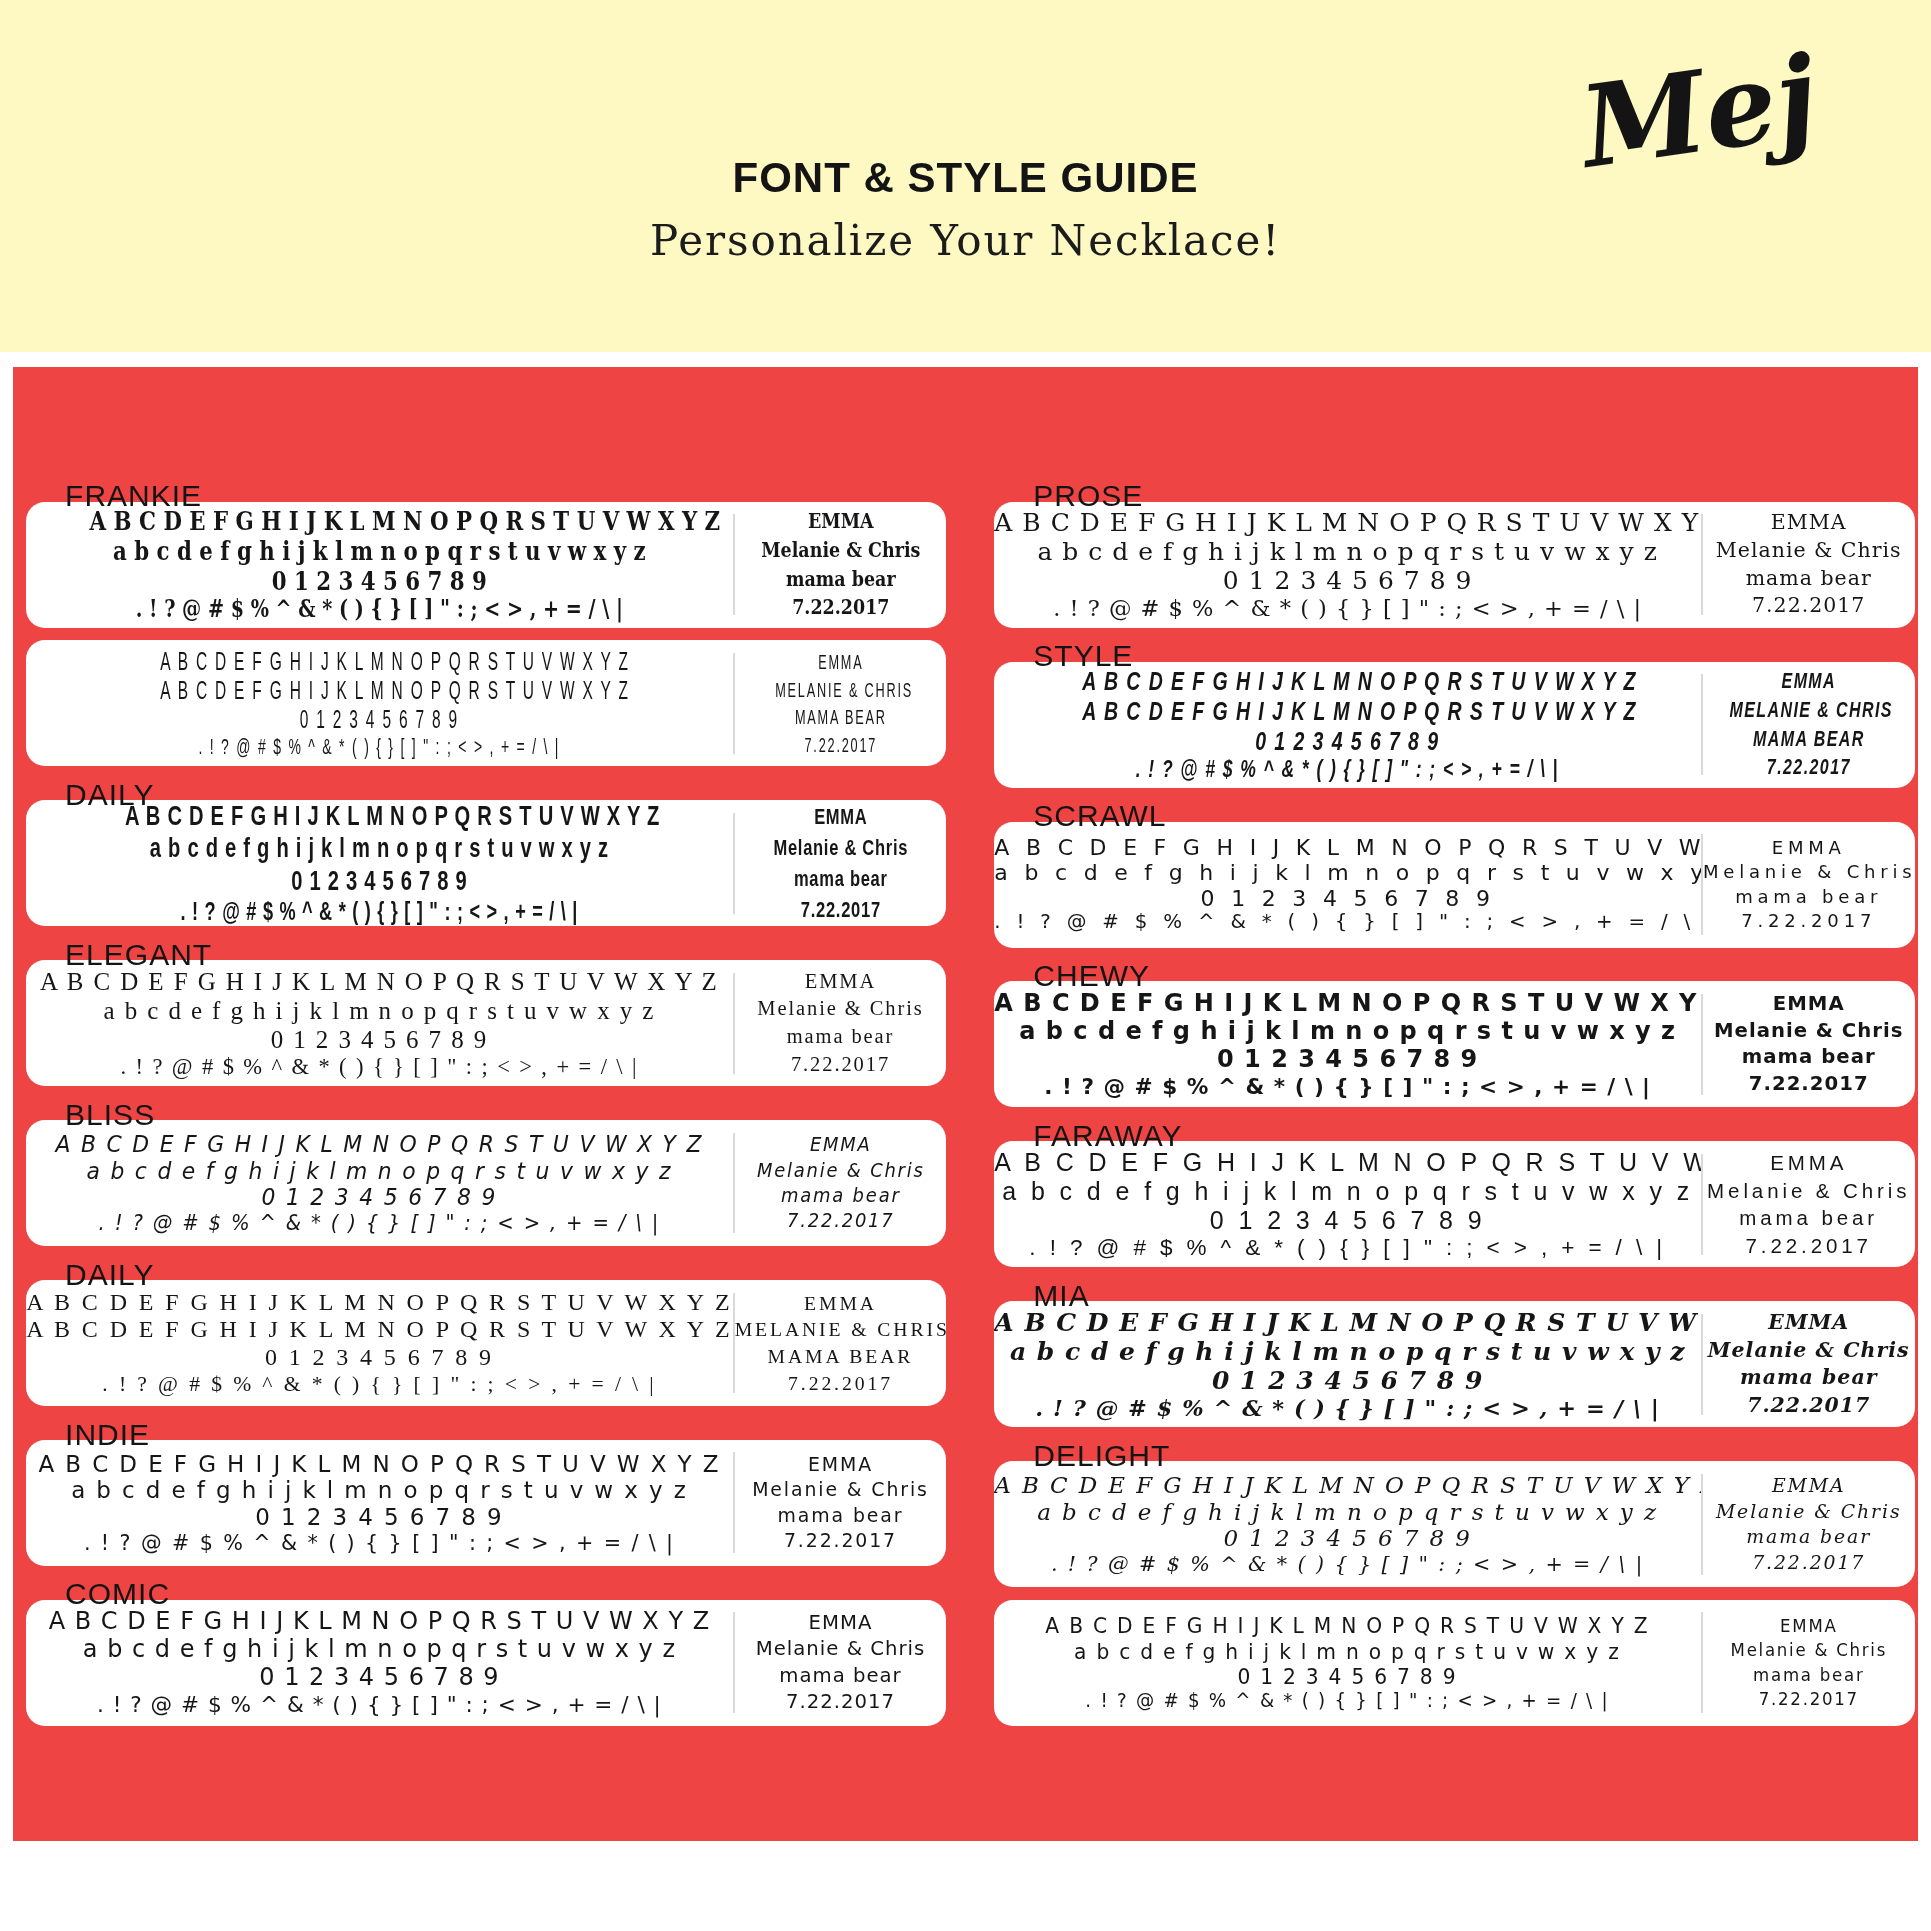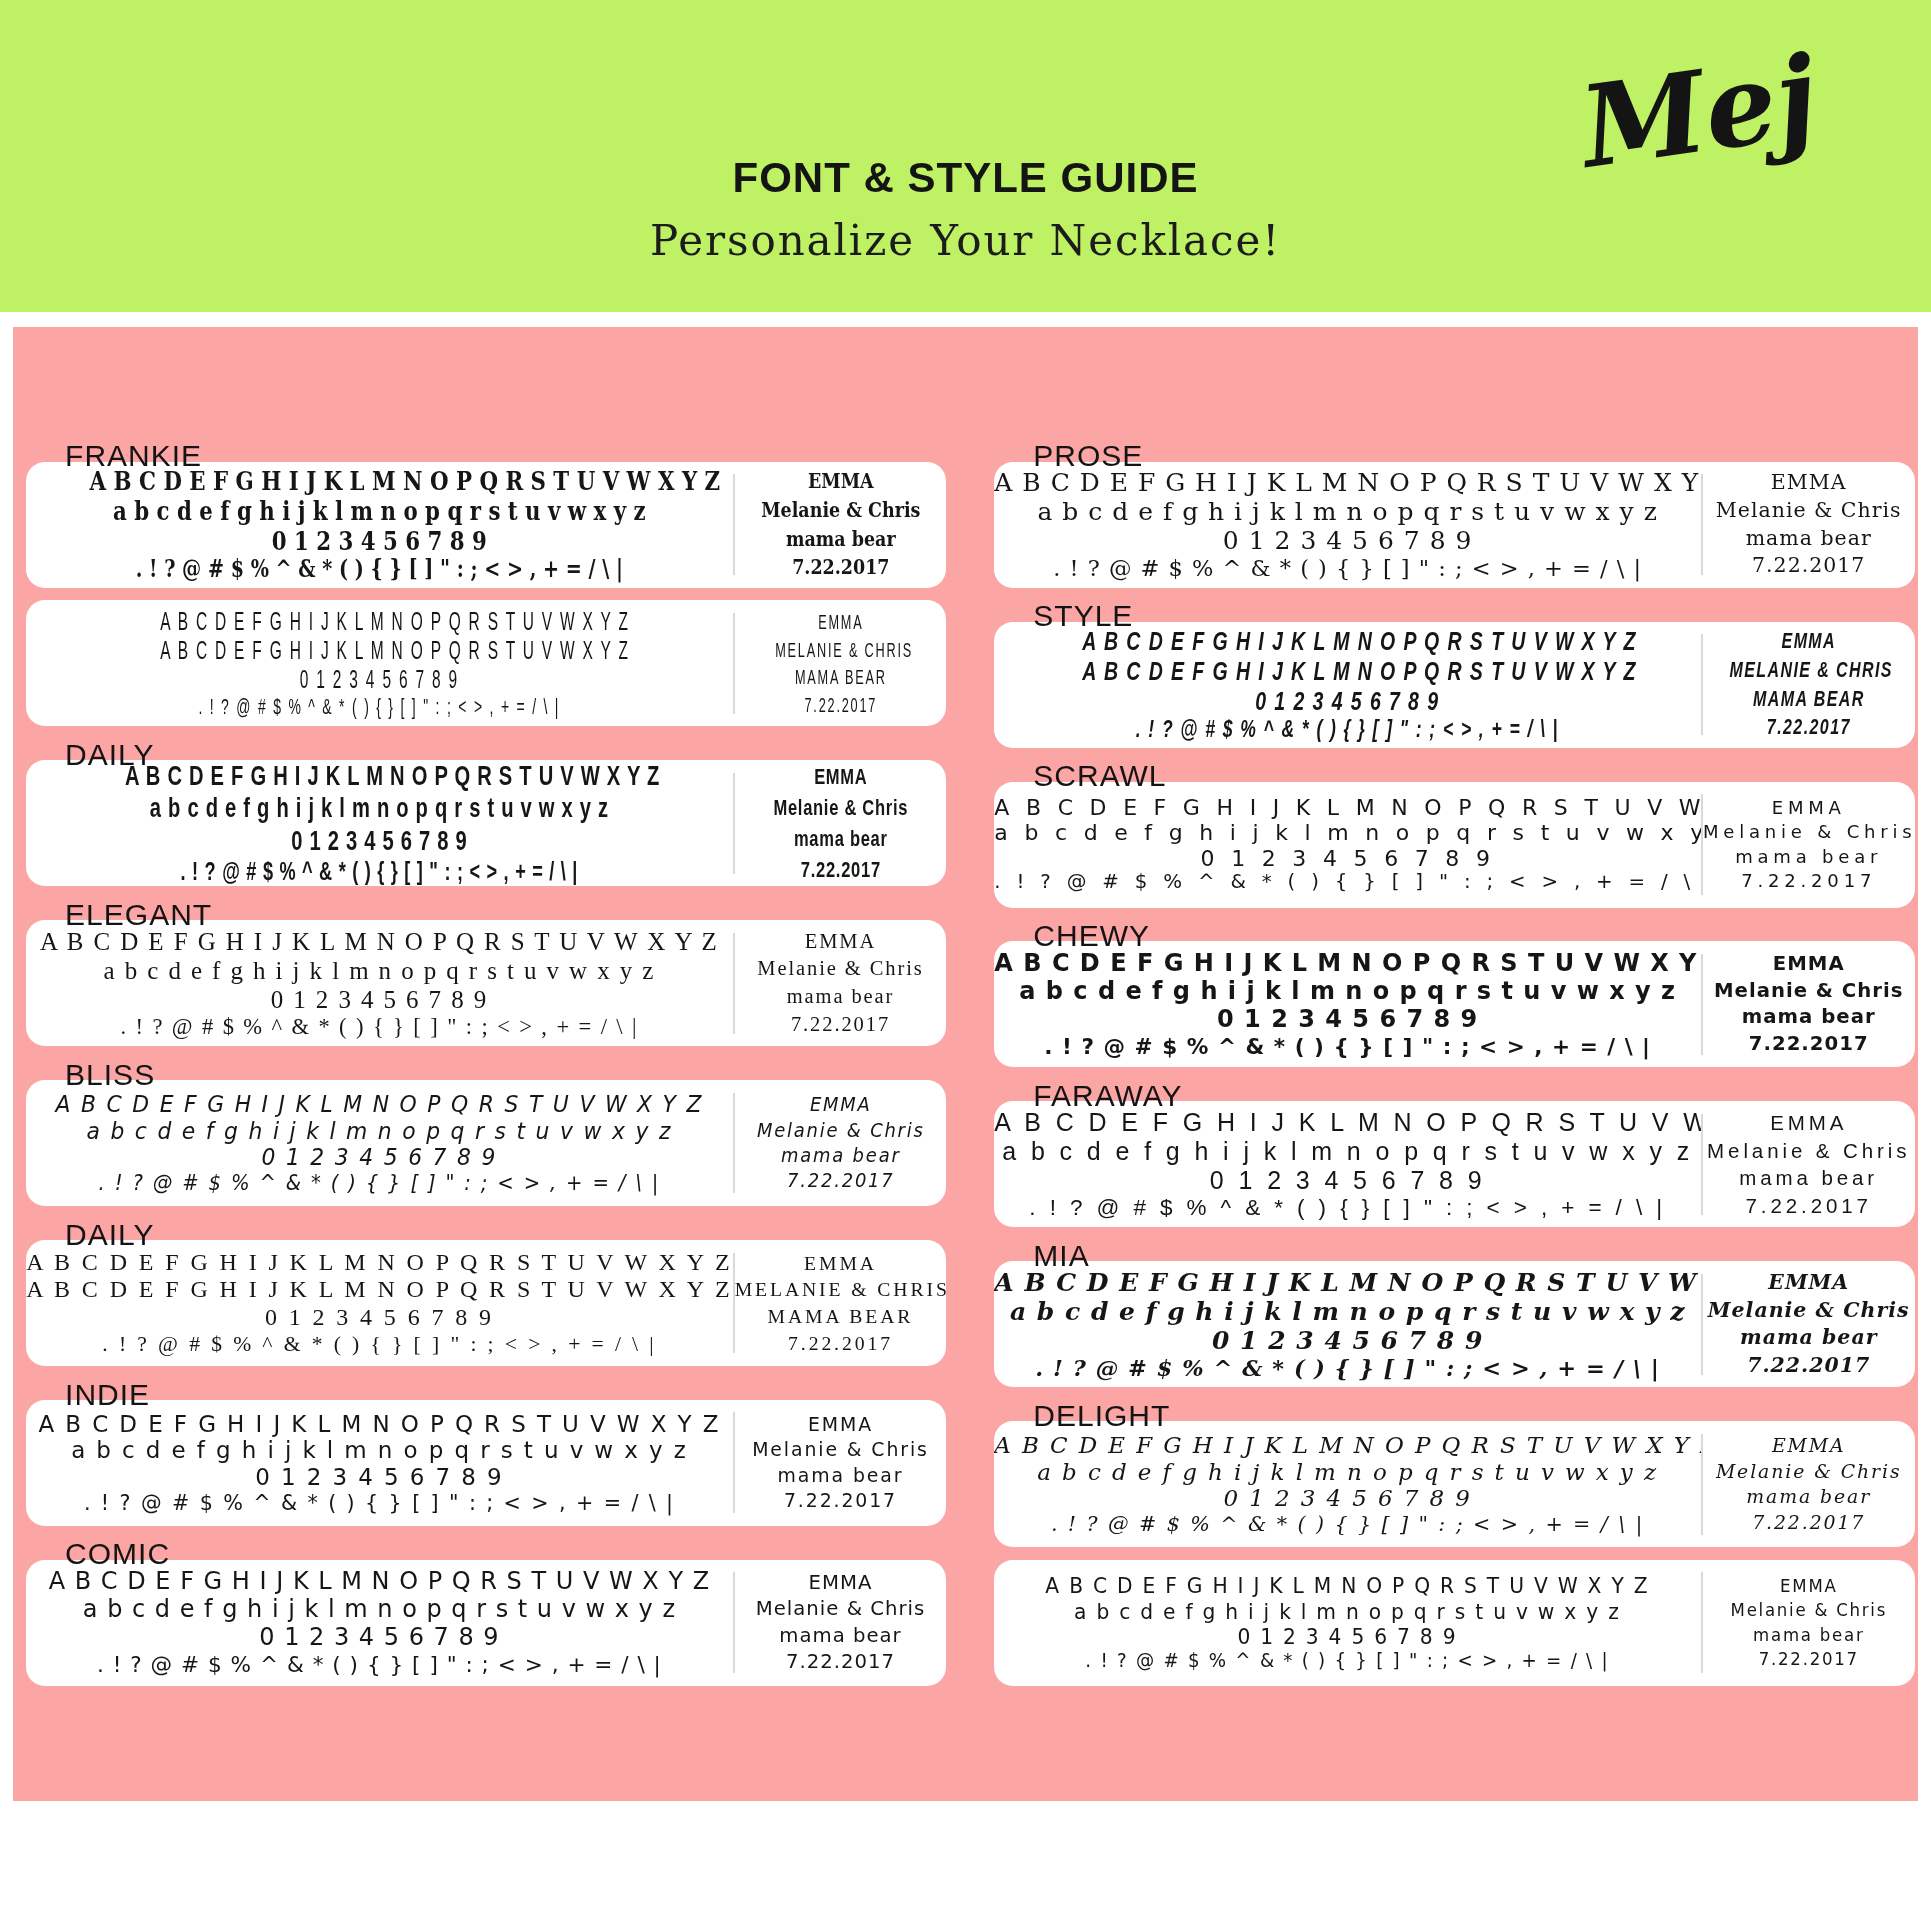--- a/index.html
+++ b/index.html
@@ -8,22 +8,22 @@
     background:#ffffff;
     font-family:"Liberation Sans",sans-serif;
     color:#161616;
     overflow:hidden;
     position:relative;
   }
 
   
   .pink-header{
     position:relative;
-    width:1931px;height:312px;
-    background:#bef264;
+    width:1931px;height:352px;
+    background:#fef9c3;
   }
   .header-text{
     position:absolute;top:154px;left:0;right:0;
     text-align:center;
   }
   .main-title{
     font-family:"Liberation Sans",sans-serif;
     font-weight:bold;
     font-size:42px;
     letter-spacing:1px;
@@ -43,21 +43,21 @@
     font-weight:bold;
     font-size:112px;
     transform:rotate(-8deg);
     color:#141414;
   }
 
   
   .panel{
     margin:15.4px 12.6px 9.7px 12.6px;
     height:1474px;
-    background:#fca5a5;
+    background:#ef4444;
     box-sizing:border-box;
     padding:113px 3.9px 0 13.5px;
   }
   .columns{
     display:flex;
     gap:48px;
   }
   .col{flex:1 1 0;min-width:0;}
 
   

